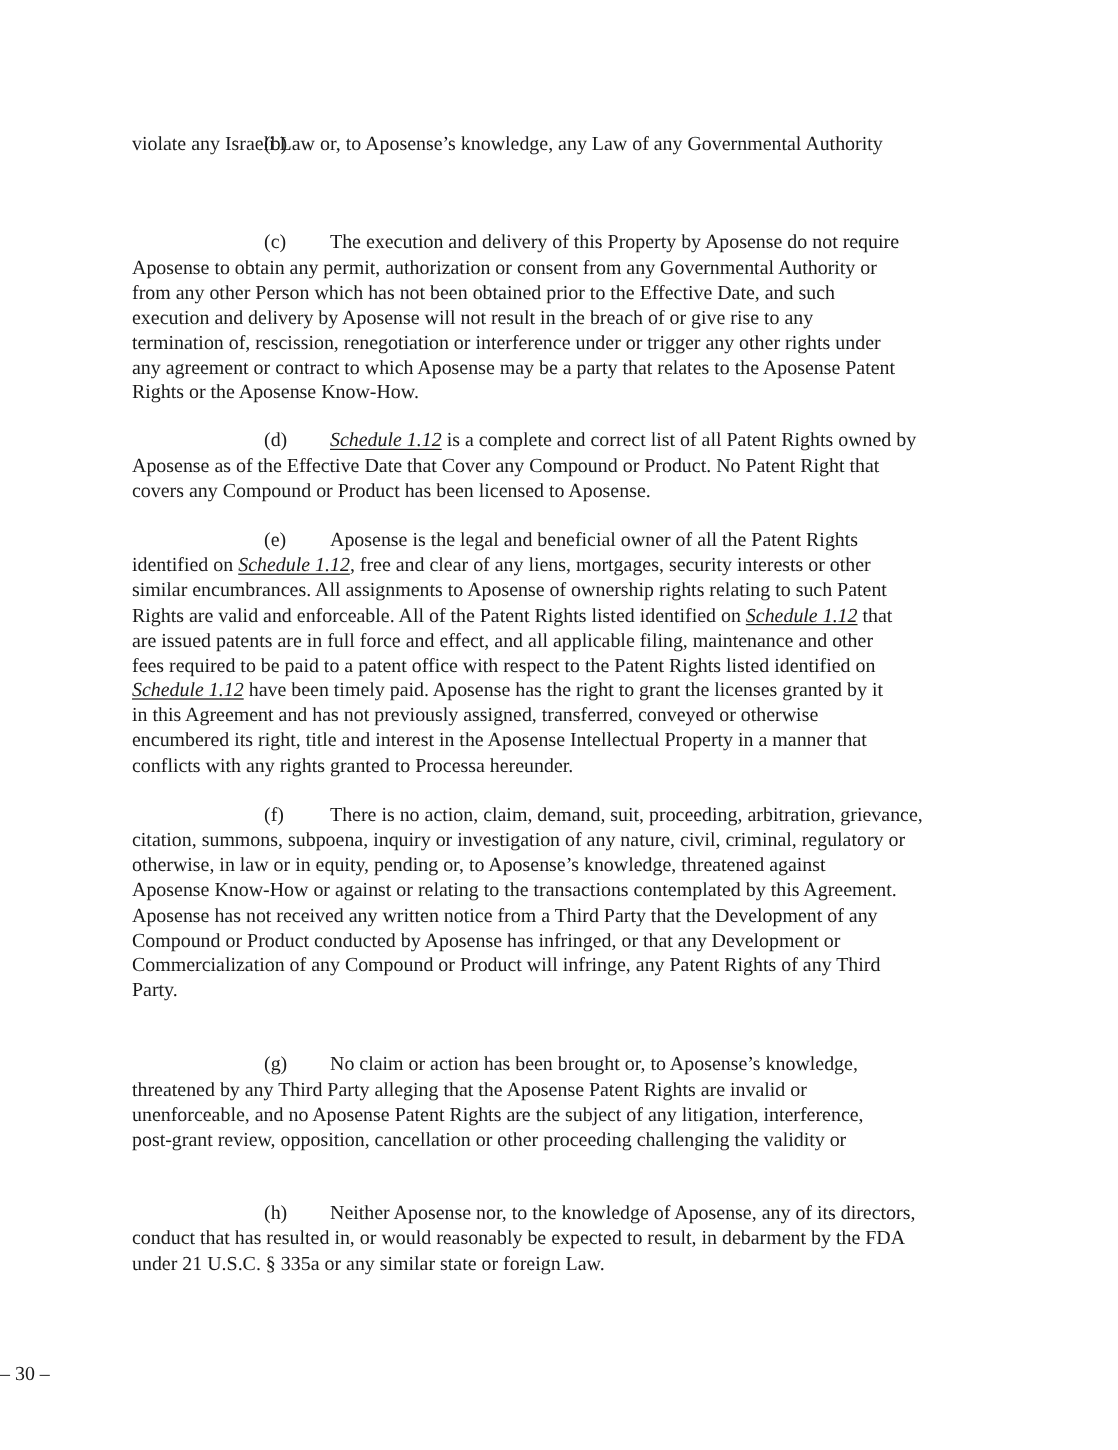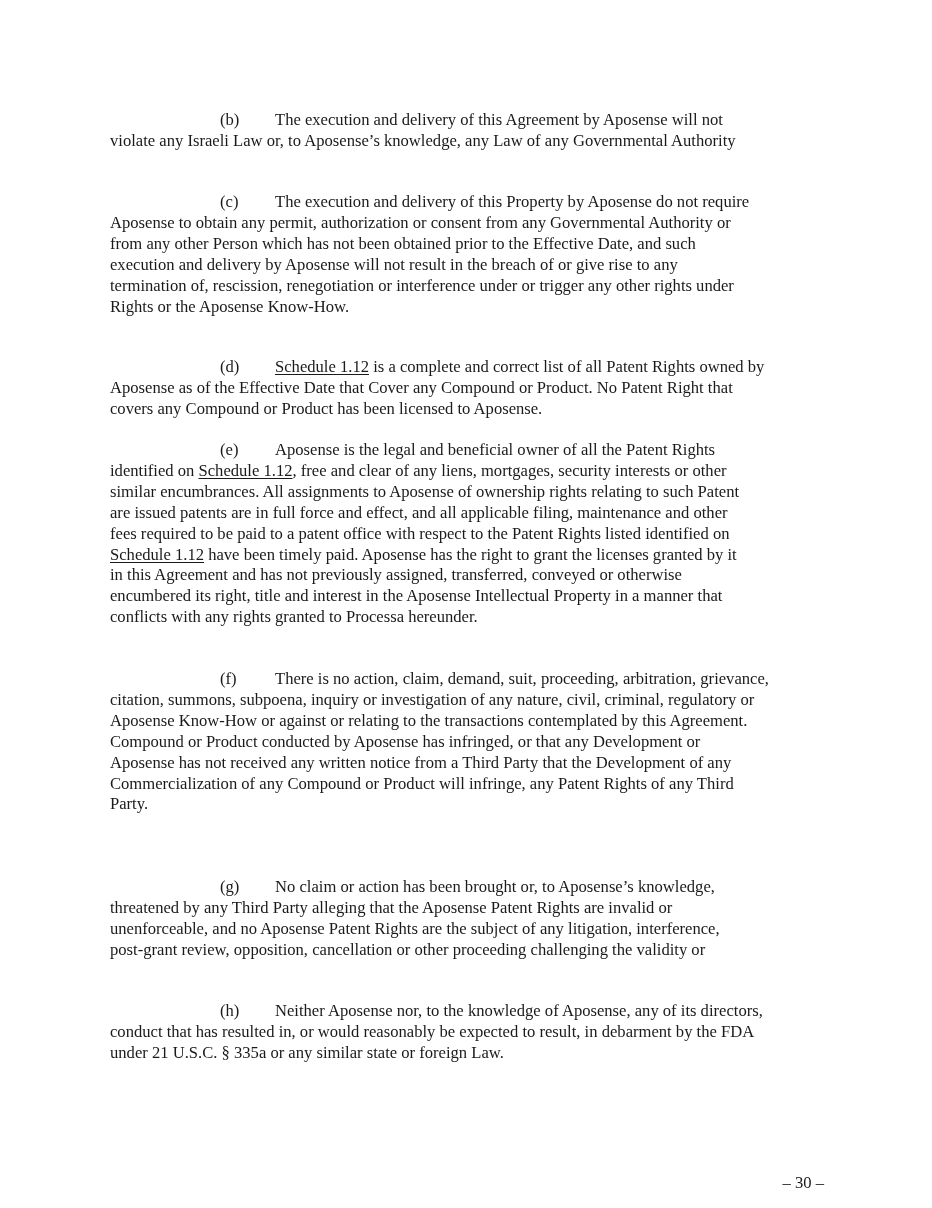--- a/index.html
+++ b/index.html
@@ -7,66 +7,69 @@
   .page {
     position: absolute; left: 0; top: 0; width: 932px; height: 1208px;
     background: #ffffff; color: #1a1a1a;
     font-family: "Liberation Serif", "DejaVu Serif", serif;
     font-size: 16.6px; line-height: 20.9px;
   }
   .para { position: absolute; left: 110px; width: 720px; }
   .line { display: block; white-space: nowrap; }
   .first { position: relative; padding-left: 165px; }
   .label { position: absolute; left: 110px; top: 0; }
-  .u { text-decoration: underline; text-underline-offset: 2px; }
-  .footer { position: absolute; left: 0; width: 824px; top: 1173px; text-align: right; }
+  .u { text-decoration: underline; text-underline-offset: 2px; font-style: italic; }
+  .footer { position: absolute; left: 0; width: 824px; top: 1135px; text-align: left; }
 </style>
 </head>
 <body>
 
 <div class="page">
 
   <div class="para" style="top:110px">
-    <span class="line first"><span class="label">(b)</span><span>The execution and delivery of this Agreement by Aposense will not</span></span>
+    <span class="line first"><span class="label">(b)</span></span>
     <span class="line">violate any Israeli Law or, to Aposense’s knowledge, any Law of any Governmental Authority</span>
   </div>
 
   <div class="para" style="top:192px">
     <span class="line first"><span class="label">(c)</span><span>The execution and delivery of this Property by Aposense do not require</span></span>
     <span class="line">Aposense to obtain any permit, authorization or consent from any Governmental Authority or</span>
     <span class="line">from any other Person which has not been obtained prior to the Effective Date, and such</span>
     <span class="line">execution and delivery by Aposense will not result in the breach of or give rise to any</span>
     <span class="line">termination of, rescission, renegotiation or interference under or trigger any other rights under</span>
+    <span class="line">any agreement or contract to which Aposense may be a party that relates to the Aposense Patent</span>
     <span class="line">Rights or the Aposense Know-How.</span>
   </div>
 
   <div class="para" style="top:357px">
     <span class="line first"><span class="label">(d)</span><span class="u">Schedule 1.12</span><span> is a complete and correct list of all Patent Rights owned by</span></span>
     <span class="line">Aposense as of the Effective Date that Cover any Compound or Product.  No Patent Right that</span>
     <span class="line">covers any Compound or Product has been licensed to Aposense.</span>
   </div>
 
   <div class="para" style="top:440px">
     <span class="line first"><span class="label">(e)</span><span>Aposense is the legal and beneficial owner of all the Patent Rights</span></span>
     <span class="line"><span>identified on </span><span class="u">Schedule 1.12</span><span>, free and clear of any liens, mortgages, security interests or other</span></span>
     <span class="line">similar encumbrances.  All assignments to Aposense of ownership rights relating to such Patent</span>
+    <span class="line"><span>Rights are valid and enforceable.  All of the Patent Rights listed identified on </span><span class="u">Schedule 1.12</span><span> that</span></span>
     <span class="line">are issued patents are in full force and effect, and all applicable filing, maintenance and other</span>
     <span class="line">fees required to be paid to a patent office with respect to the Patent Rights listed identified on</span>
     <span class="line"><span class="u">Schedule 1.12</span><span> have been timely paid.  Aposense has the right to grant the licenses granted by it</span></span>
     <span class="line">in this Agreement and has not previously assigned, transferred, conveyed or otherwise</span>
     <span class="line">encumbered its right, title and interest in the Aposense Intellectual Property in a manner that</span>
     <span class="line">conflicts with any rights granted to Processa hereunder.</span>
   </div>
 
   <div class="para" style="top:669px">
     <span class="line first"><span class="label">(f)</span><span>There is no action, claim, demand, suit, proceeding, arbitration, grievance,</span></span>
     <span class="line">citation, summons, subpoena, inquiry or investigation of any nature, civil, criminal, regulatory or</span>
+    <span class="line">otherwise, in law or in equity, pending or, to Aposense’s knowledge, threatened against</span>
     <span class="line">Aposense Know-How or against or relating to the transactions contemplated by this Agreement.</span>
+    <span class="line">Aposense has not received any written notice from a Third Party that the Development of any</span>
     <span class="line">Compound or Product conducted by Aposense has infringed, or that any Development or</span>
-    <span class="line">Aposense has not received any written notice from a Third Party that the Development of any</span>
     <span class="line">Commercialization of any Compound or Product will infringe, any Patent Rights of any Third</span>
     <span class="line">Party.</span>
   </div>
 
   <div class="para" style="top:877px">
     <span class="line first"><span class="label">(g)</span><span>No claim or action has been brought or, to Aposense’s knowledge,</span></span>
     <span class="line">threatened by any Third Party alleging that the Aposense Patent Rights are invalid or</span>
     <span class="line">unenforceable, and no Aposense Patent Rights are the subject of any litigation, interference,</span>
     <span class="line">post-grant review, opposition, cancellation or other proceeding challenging the validity or</span>
   </div>

